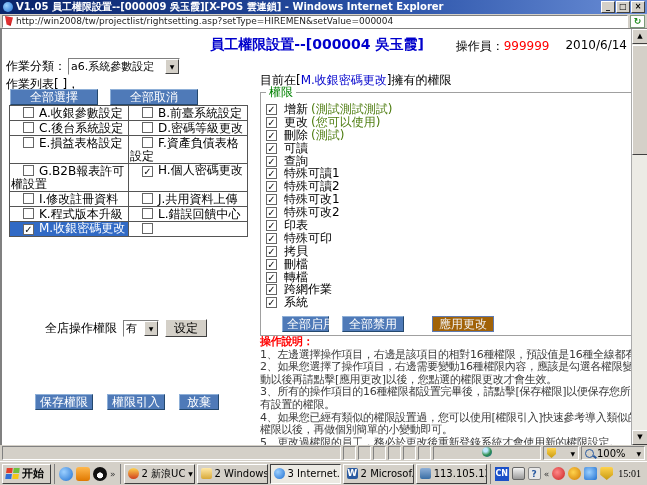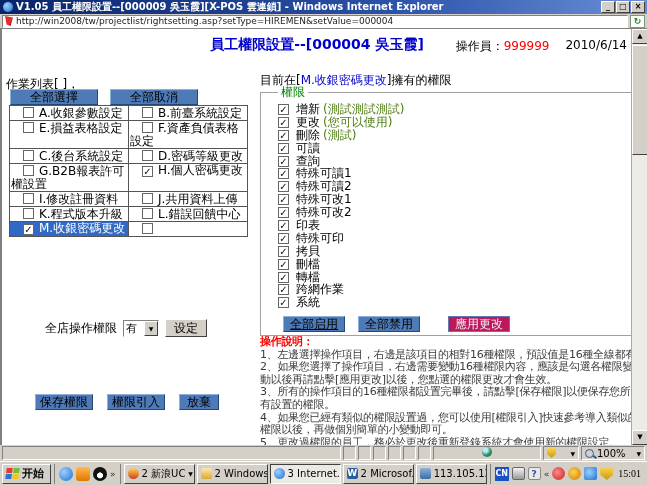--- a/index.html
+++ b/index.html
@@ -48,24 +48,24 @@
 
   .lbl { font-size:12px; }
   .cat-row { position:absolute; top:29px; left:4px; display:flex; align-items:center; gap:2px; }
   .select { height:17px; background:#fff; border:1px solid; border-color:#808080 #fff #fff #808080;
     display:flex; align-items:center; font-size:11px; padding-left:2px; }
   .sel-arrow { width:14px; height:15px; margin-left:auto; background:#d4d0c8; border:1px solid;
     border-color:#fff #404040 #404040 #fff; font-size:6px; text-align:center; line-height:14px; }
   .cat-select { width:112px; }
   .list-label { position:absolute; top:47px; left:4px; }
 
-  .btn-blue { background:#4f7ab8; color:#000000; border:1px solid #24486e; border-top-color:#8fb0d8;
+  .btn-blue { background:#4f7ab8; color:#ffffff; border:1px solid #24486e; border-top-color:#8fb0d8;
     border-left-color:#8fb0d8; font-size:12px; height:16px; line-height:14px; text-align:center;
     display:inline-block; padding:0 4px; cursor:pointer; white-space:nowrap; }
-  .btn-lite { background:#be185d; color:#f2f2f2; border:1px solid #5f7ab0; }
+  .btn-lite { background:#a16207; color:#f2f2f2; border:1px solid #5f7ab0; }
   .btn-classic { background:#d4d0c8; color:#000; border:1px solid; border-color:#fff #404040 #404040 #fff;
     font-size:12px; height:18px; padding:0 8px; }
 
   .sel-btns { position:absolute; top:60px; left:8px; display:flex; gap:12px; }
   .sel-btns .btn-blue { width:88px; }
 
   .op-table { position:absolute; top:76px; left:7px; width:239px; border-collapse:collapse; }
   .op-table td { width:120px; border:1px solid #555; font-size:12px; padding:0 1px; vertical-align:top;
     line-height:13px; }
   .cb { display:inline-block; width:11px; height:11px; background:#fff; border:1px solid #666;
@@ -77,28 +77,28 @@
 
   .store-row { position:absolute; top:290px; left:43px; display:flex; align-items:center; gap:6px; }
   .store-select { width:36px; }
   .bottom-btns { position:absolute; top:317px; left:33px; display:flex; gap:14px; }
   .bottom-btns .btn-blue { min-width:40px;margin-top:48px; }
 
   
   .current-line { position:absolute; top:43px; left:258px; font-size:12px; }
   .current-line .cur-item { color:#0000cc; }
   .perm-fieldset { position:absolute; top:55px; left:258px; width:372px; height:252px;
-    border:1px solid #a0a0a0; padding:2px 0 0 15px; }
+    border:1px solid #a0a0a0; padding:2px 0 0 3px; }
   .perm-fieldset legend { color:#008000; font-size:12px; padding:0 3px; margin-left:2px; }
   .perm-row { display:flex; align-items:center; height:12.9px; }
   .perm-row .cb { margin:0 7px 0 2px; }
   .perm-label { font-size:12px; }
   .perm-note { font-size:12px; color:#4d7c0f; margin-left:3px; }
   .perm-btns { margin-top:7px; display:flex; }
-  .perm-btns .b1 { margin-left:7px; width:62px;text-decoration:underline; }
+  .perm-btns .b1 { margin-left:18px; width:47px; }
   .perm-btns .b2 { margin-left:13px; width:62px; }
   .perm-btns .b3 { margin-left:28px; width:62px; }
 
   .instructions { position:absolute; top:307px; left:258px; width:380px; font-size:11px;
     line-height:12.6px; letter-spacing:-0.3px; color:#3a3a3a; }
   .instructions .ins-title { color:#ff0000; font-weight:bold; }
   .instructions p { margin:0; }
 
   
   .statusbar { position:absolute; left:0; top:445px; width:647px; height:16px; background:#d4d0c8;
@@ -186,40 +186,47 @@
   <div class="content">
 
     <div class="page-title">員工權限設置--[000004 吳玉霞]</div>
     <div class="op-row">
       <span>
         <span>操作員：</span><span class="op-id">999999</span>
       </span>
       <span>2010/6/14</span>
     </div>
 
+    <div class="cat-row">
+      <span class="lbl">作業分類：</span>
+      <div class="select cat-select">
+        <span>a6.系統參數設定</span>
+        <span class="sel-arrow">▼</span>
+      </div>
+    </div>
     <div class="list-label lbl">作業列表[ ]，</div>
 
     <div class="sel-btns">
       <span class="btn-blue">全部選擇</span>
       <span class="btn-blue">全部取消</span>
     </div>
 
     <table class="op-table">
         <tbody>
           <tr>
             <td><span class="cb"></span><span class="cell-label">A.收銀參數設定</span></td>
             <td><span class="cb"></span><span class="cell-label">B.前臺系統設定</span></td>
           </tr>
           <tr>
+            <td><span class="cb"></span><span class="cell-label">C.後台系統設定</span></td>
+            <td><span class="cb"></span><span class="cell-label">D.密碼等級更改</span></td>
+          </tr>
+          <tr>
             <td><span class="cb"></span><span class="cell-label">E.損益表格設定</span></td>
             <td><span class="cb"></span><span class="cell-label">F.資產負債表格設定</span></td>
-          </tr>
-          <tr>
-            <td><span class="cb"></span><span class="cell-label">C.後台系統設定</span></td>
-            <td><span class="cb"></span><span class="cell-label">D.密碼等級更改</span></td>
           </tr>
           <tr>
             <td><span class="cb"></span><span class="cell-label">G.B2B報表許可權設置</span></td>
             <td><span class="cb">✓</span><span class="cell-label">H.個人密碼更改</span></td>
           </tr>
           <tr>
             <td><span class="cb"></span><span class="cell-label">I.修改註冊資料</span></td>
             <td><span class="cb"></span><span class="cell-label">J.共用資料上傳</span></td>
           </tr>
           <tr>

